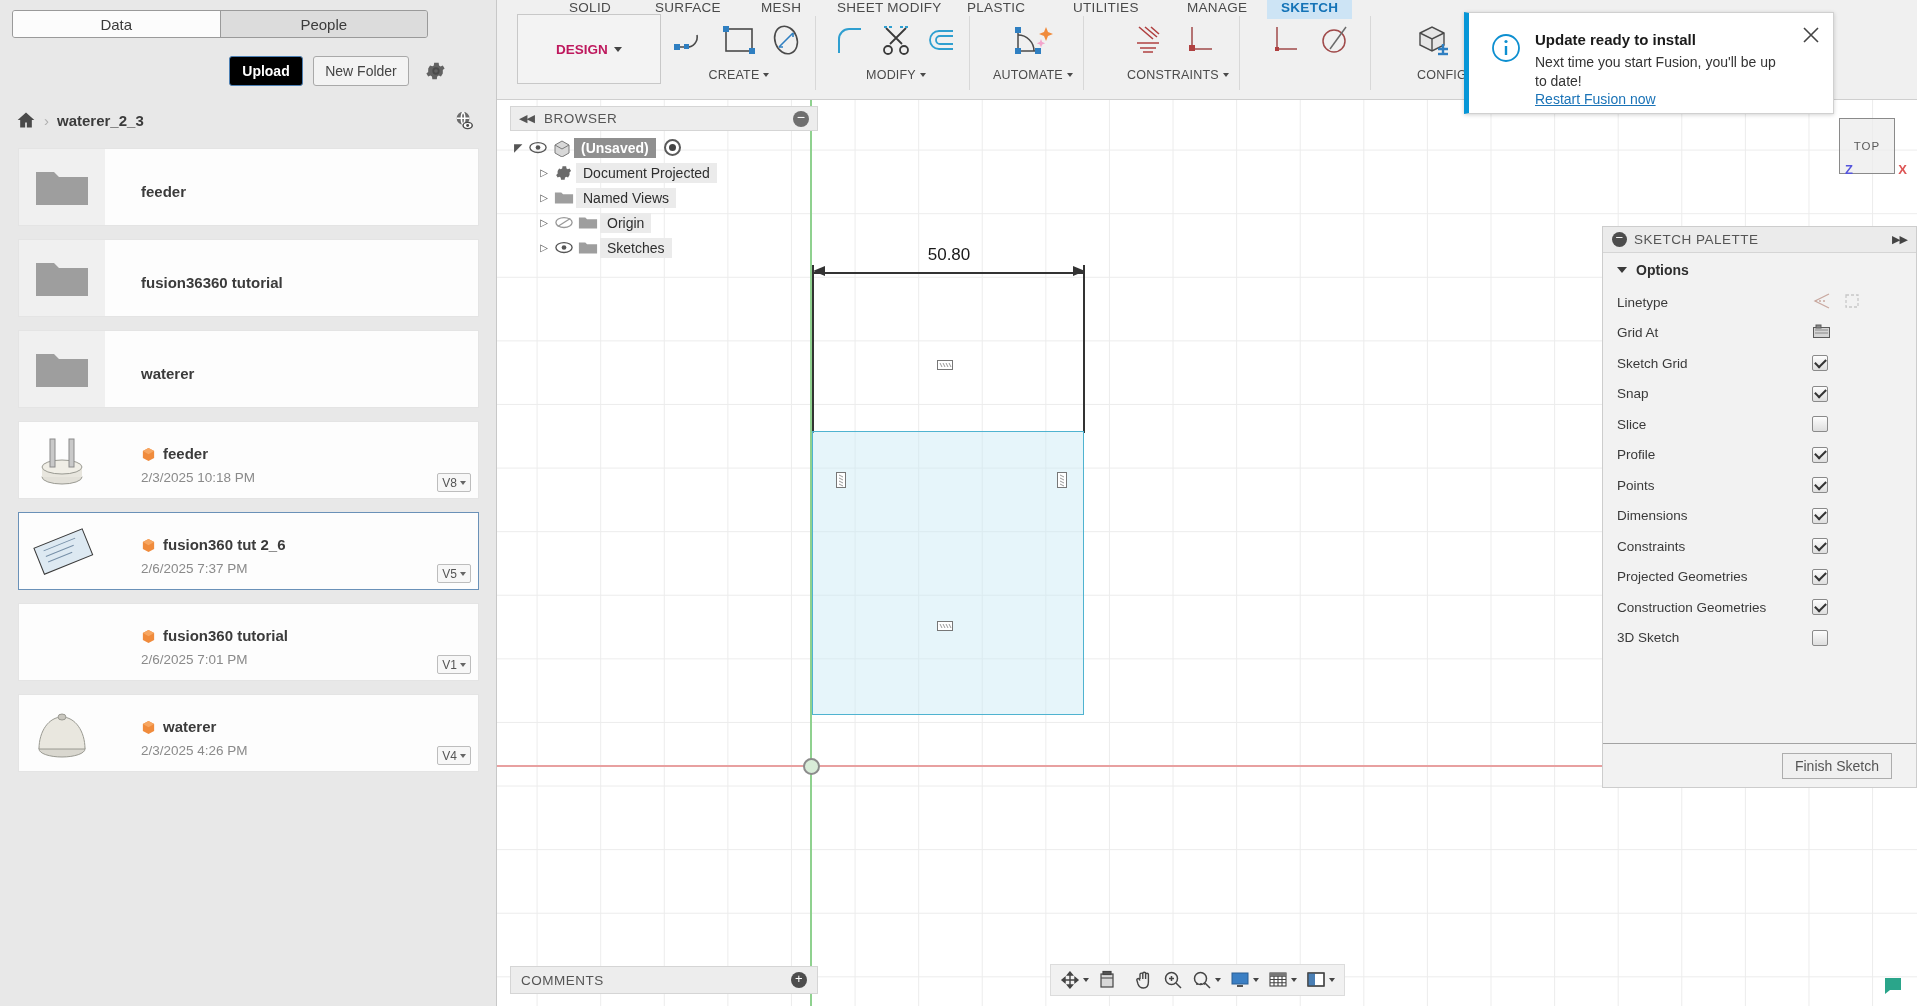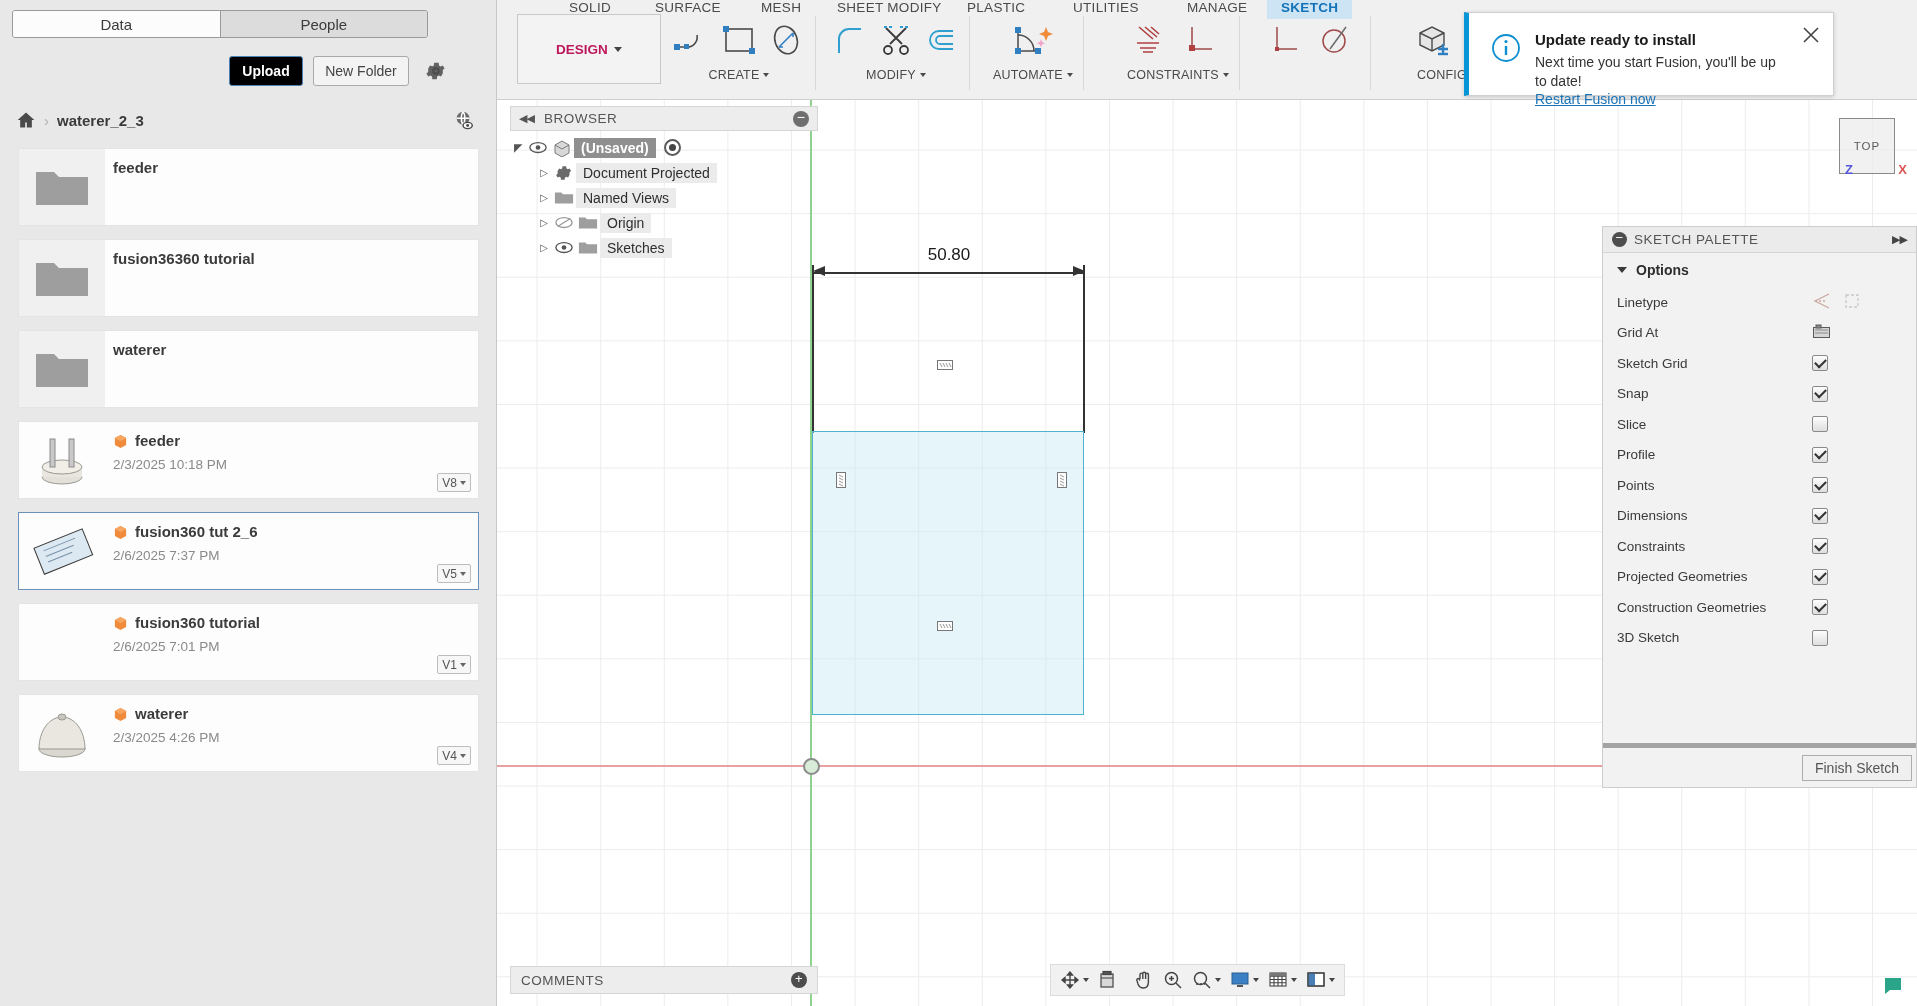--- a/index.html
+++ b/index.html
@@ -89,21 +89,21 @@
   }
   .frow.selected { border: 1px solid #6a91b8; }
   .frow .thumb {
     width: 86px; flex: 0 0 86px;
     display: flex; align-items: center; justify-content: center;
     background: #f0f0f0;
   }
   .frow.file .thumb { background: #fdfdfd; }
   .frow .meta {
     flex: 1; padding: 10px 10px 0 8px;
-    display: flex; flex-direction: column; justify-content: flex-start;
+    display: flex; flex-direction: column; justify-content: center; margin-left: 28px;
   }
   .frow .fname {
     font-size: 15px; font-weight: bold; color: #3b3b3b;
     display: flex; align-items: center; gap: 7px;
     line-height: 18px;
   }
   .frow .fdate { font-size: 13.5px; color: #8a8a8a; margin-top: 7px; }
   .vbadge {
     position: absolute; right: 7px; bottom: 6px;
     min-width: 34px; height: 19px;
@@ -260,21 +260,21 @@
     width: 17px; height: 17px; border-radius: 50%;
     border: 2px solid #5a5a5a; background: #fff; margin-left: 8px;
     display: flex; align-items: center; justify-content: center; cursor: pointer;
   }
   .tnode .radio i { width: 7px; height: 7px; border-radius: 50%; background: #444; display:block; }
   .tnode .tlabel.sub { background: #ebebeb; }
 
   
   #notify {
     position: absolute; left: 1464px; top: 12px;
-    width: 370px; height: 84px;
+    width: 370px; height: 102px;
     background: #fff;
     border: 1px solid #d0d0d0;
     border-left: 5px solid #0696d7;
     box-shadow: 0 1px 4px rgba(0,0,0,0.18);
   }
   #notify .ic { position: absolute; left: 22px; top: 20px; width: 30px; height: 30px; }
   #notify .ntitle { position: absolute; left: 66px; top: 18px; font-size: 15px; font-weight: bold; color: #1a1a1a; }
   #notify .nbody { position: absolute; left: 66px; top: 40px; width: 250px; font-size: 14px; color: #333; line-height: 19px; }
   #notify .nlink {
     position: absolute; left: 66px; top: 78px; font-size: 14px;
@@ -320,22 +320,22 @@
     display: flex; align-items: center; justify-content: center;
     cursor: pointer;
   }
   .chk.on::after {
     content: ""; width: 9px; height: 5px;
     border-left: 2px solid #333; border-bottom: 2px solid #333;
     transform: rotate(-45deg) translate(1px,-1px);
   }
   .pal-foot {
     position: absolute; left: 0; bottom: 0; width: 100%; height: 44px;
-    border-top: 5px solid #a3a3a3;
-    display: flex; align-items: center; justify-content: flex-end; padding-right: 4px;
+    border-top: 1px solid #a3a3a3;
+    display: flex; align-items: center; justify-content: flex-end; padding-right: 24px;
   }
   .finish-btn {
     border: 1px solid #adadad; background: #f0f0f0;
     padding: 4px 12px; font-size: 14px; color: #555; cursor: pointer;
   }
 
   
   #comments {
     position: absolute; left: 510px; top: 966px;
     width: 308px; height: 28px;

